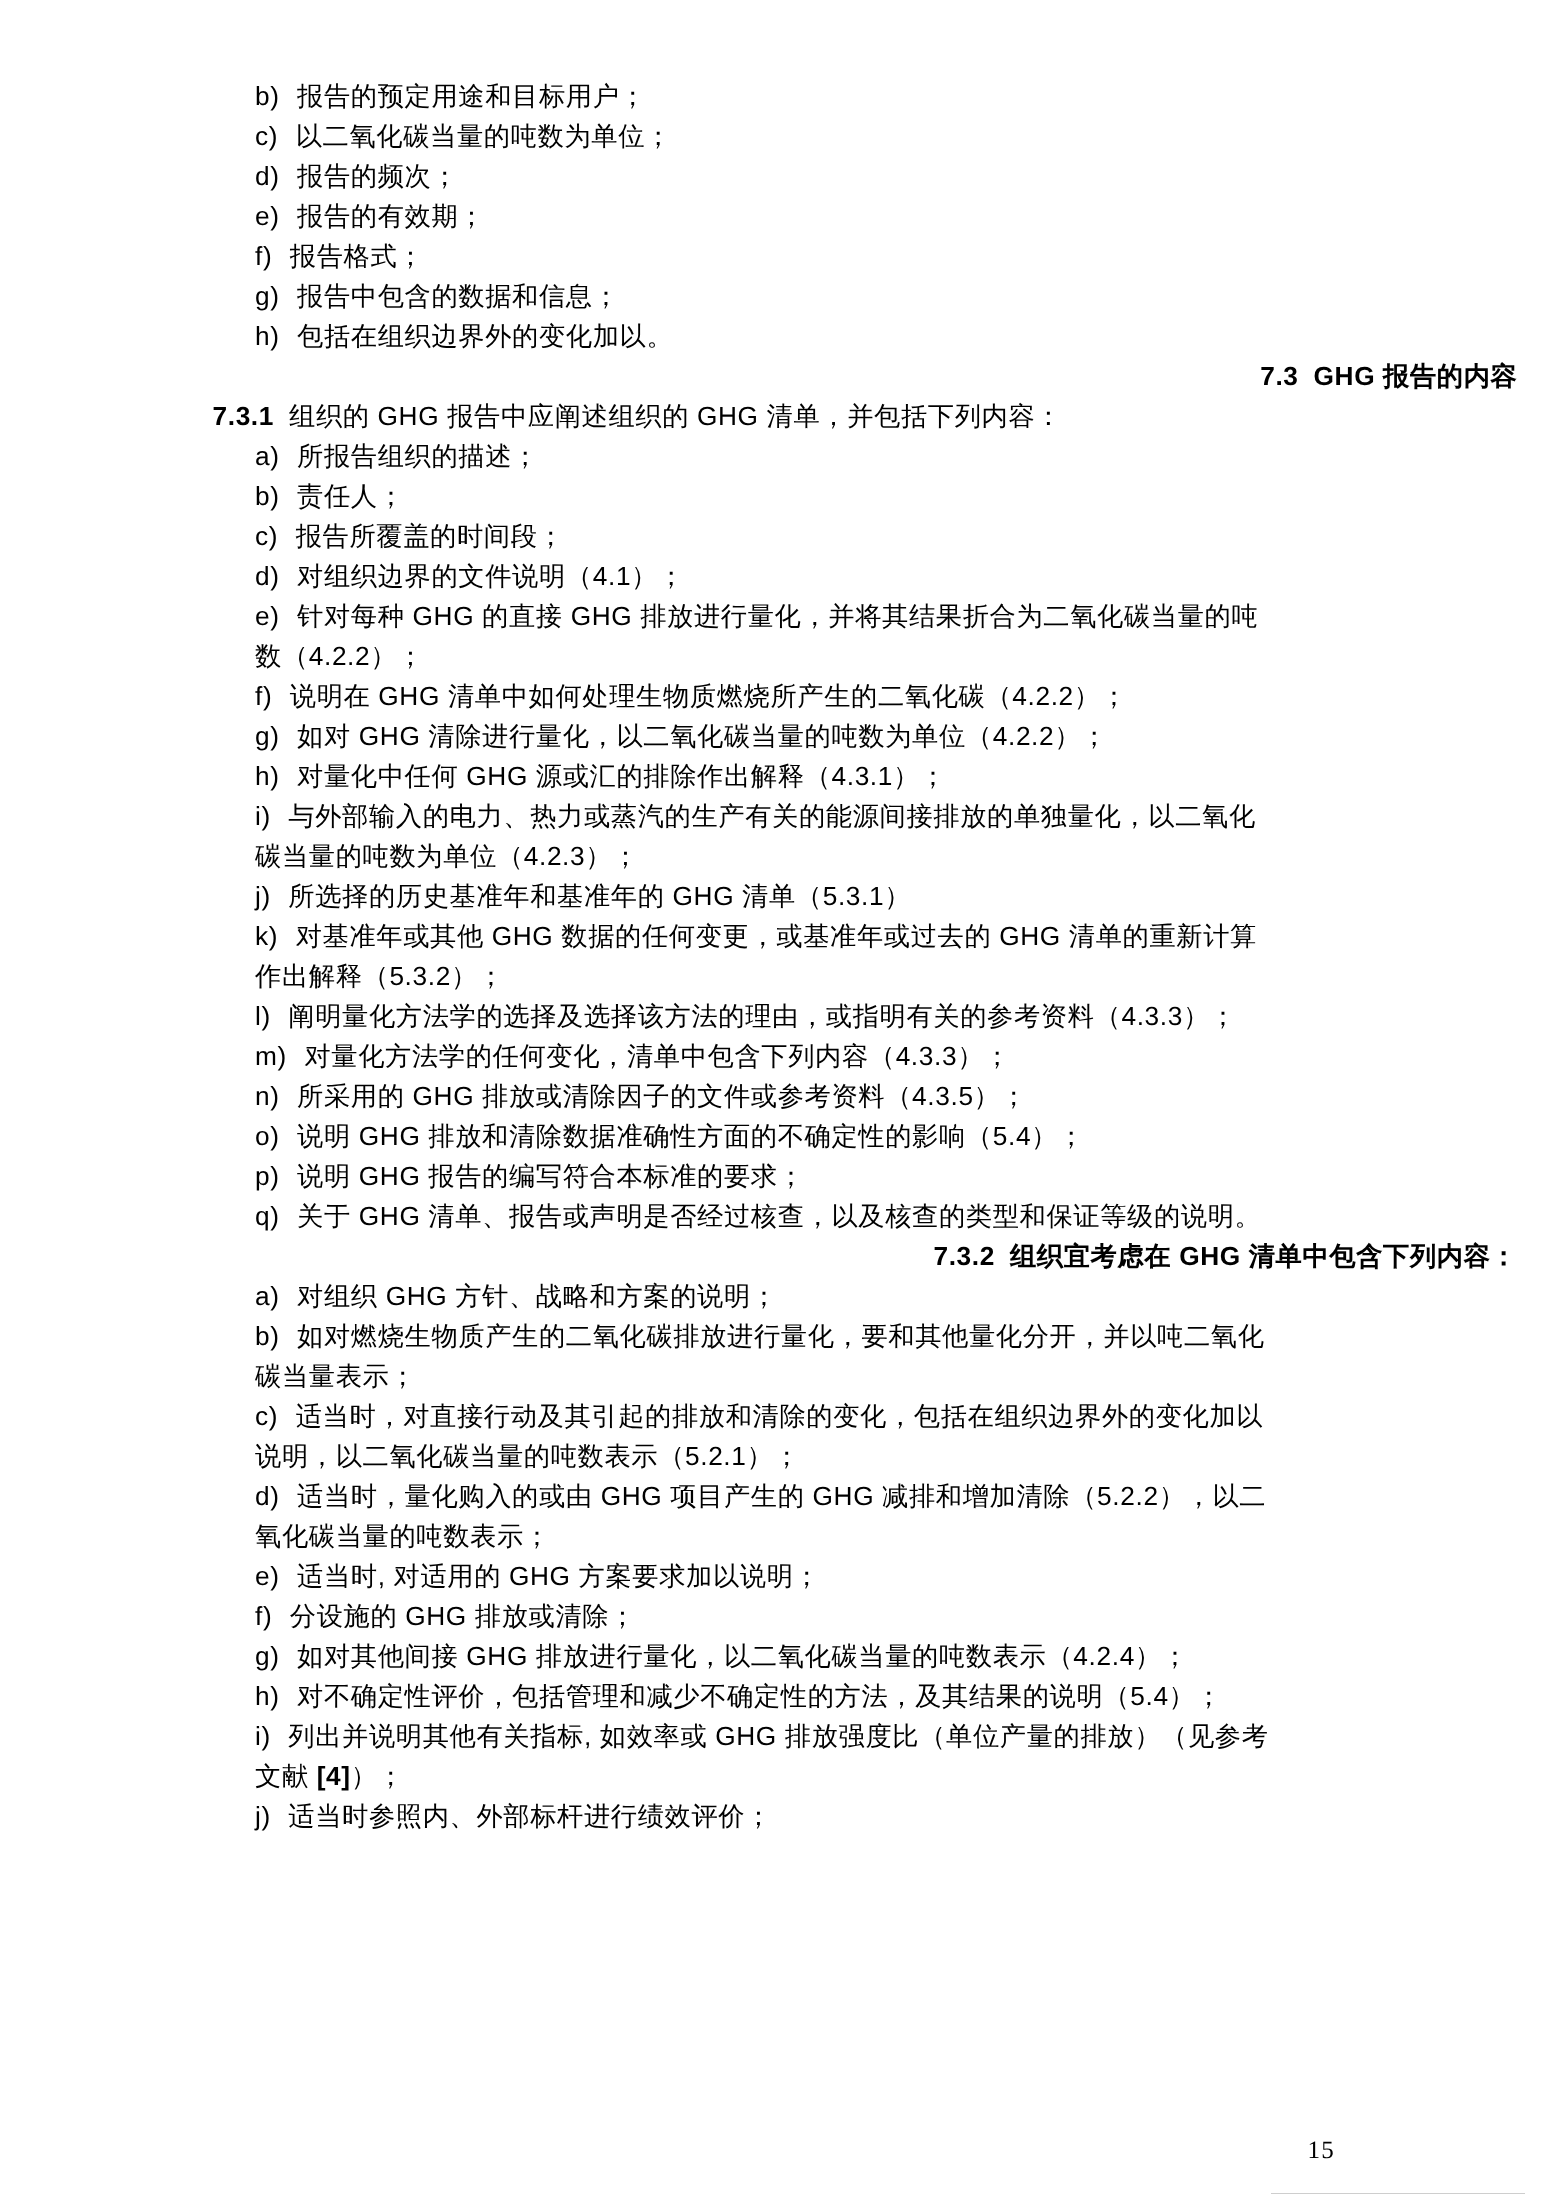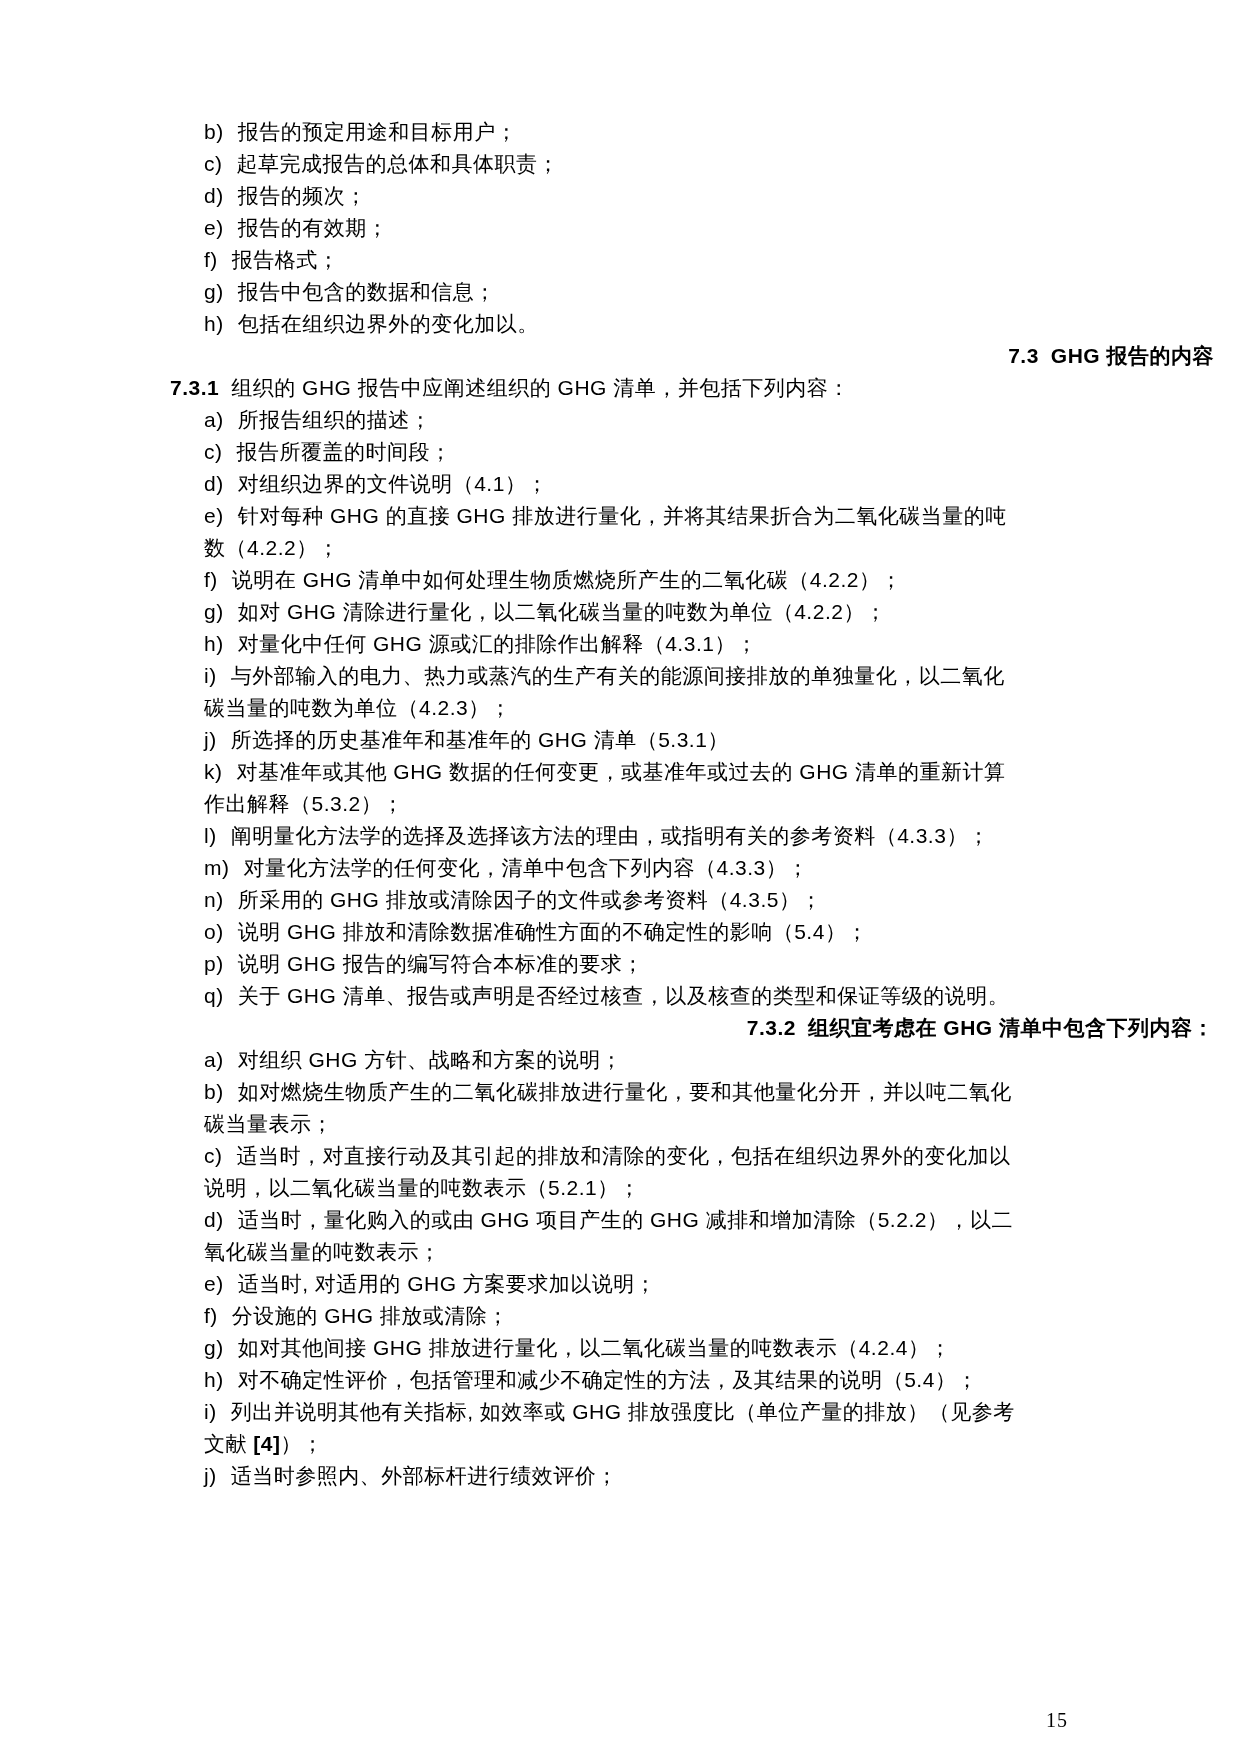--- a/index.html
+++ b/index.html
@@ -9,21 +9,21 @@
     height: 1755px;
     background: #ffffff;
     margin: 0 auto;
     font-family: "Liberation Sans", "DejaVu Sans", sans-serif;
     color: #000000;
     font-size: 21px;
     line-height: 32px;
     letter-spacing: 0.5px;
     overflow: hidden;
   }
-  .content { padding-top: 116px; }
+  .content { padding-top: 62px; }
   .item {
     margin-left: 204px;
     width: 1010px;
     white-space: pre-wrap;
     text-align: left;
   }
   .clause {
     margin-left: 170px;
     width: 1044px;
     white-space: pre-wrap;
@@ -41,34 +41,35 @@
   }
 </style>
 </head>
 <body>
 
 <div class="page">
   <div class="content">
 
     <div>
         <div class="item"><span class="lbl">b)</span><span>报告的预定用途和目标用户；</span></div>
-        <div class="item"><span class="lbl">c)</span><span>起草完成报告的总体和具体职责；</span></div>
+        <div class="item"><span class="lbl">c)</span><span>以二氧化碳当量的吨数为单位；</span></div>
         <div class="item"><span class="lbl">d)</span><span>报告的频次；</span></div>
         <div class="item"><span class="lbl">e)</span><span>报告的有效期；</span></div>
         <div class="item"><span class="lbl">f)</span><span>报告格式；</span></div>
         <div class="item"><span class="lbl">g)</span><span>报告中包含的数据和信息；</span></div>
         <div class="item"><span class="lbl">h)</span><span>包括在组织边界外的变化加以。</span></div>
       </div>
 
     <div class="clause bold"><span class="clbl">7.3</span><span>GHG 报告的内容</span></div>
 
     <div class="clause"><span class="clbl bold">7.3.1</span><span>组织的 GHG 报告中应阐述组织的 GHG 清单，并包括下列内容：</span></div>
 
     <div>
         <div class="item"><span class="lbl">a)</span><span>所报告组织的描述；</span></div>
+        <div class="item"><span class="lbl">b)</span><span>责任人；</span></div>
         <div class="item"><span class="lbl">c)</span><span>报告所覆盖的时间段；</span></div>
         <div class="item"><span class="lbl">d)</span><span>对组织边界的文件说明（4.1）；</span></div>
         <div class="item"><span class="lbl">e)</span><span>针对每种 GHG 的直接 GHG 排放进行量化，并将其结果折合为二氧化碳当量的吨
 数（4.2.2）；</span></div>
         <div class="item"><span class="lbl">f)</span><span>说明在 GHG 清单中如何处理生物质燃烧所产生的二氧化碳（4.2.2）；</span></div>
         <div class="item"><span class="lbl">g)</span><span>如对 GHG 清除进行量化，以二氧化碳当量的吨数为单位（4.2.2）；</span></div>
         <div class="item"><span class="lbl">h)</span><span>对量化中任何 GHG 源或汇的排除作出解释（4.3.1）；</span></div>
         <div class="item"><span class="lbl">i)</span><span>与外部输入的电力、热力或蒸汽的生产有关的能源间接排放的单独量化，以二氧化
 碳当量的吨数为单位（4.2.3）；</span></div>
         <div class="item"><span class="lbl">j)</span><span>所选择的历史基准年和基准年的 GHG 清单（5.3.1）</span></div>

